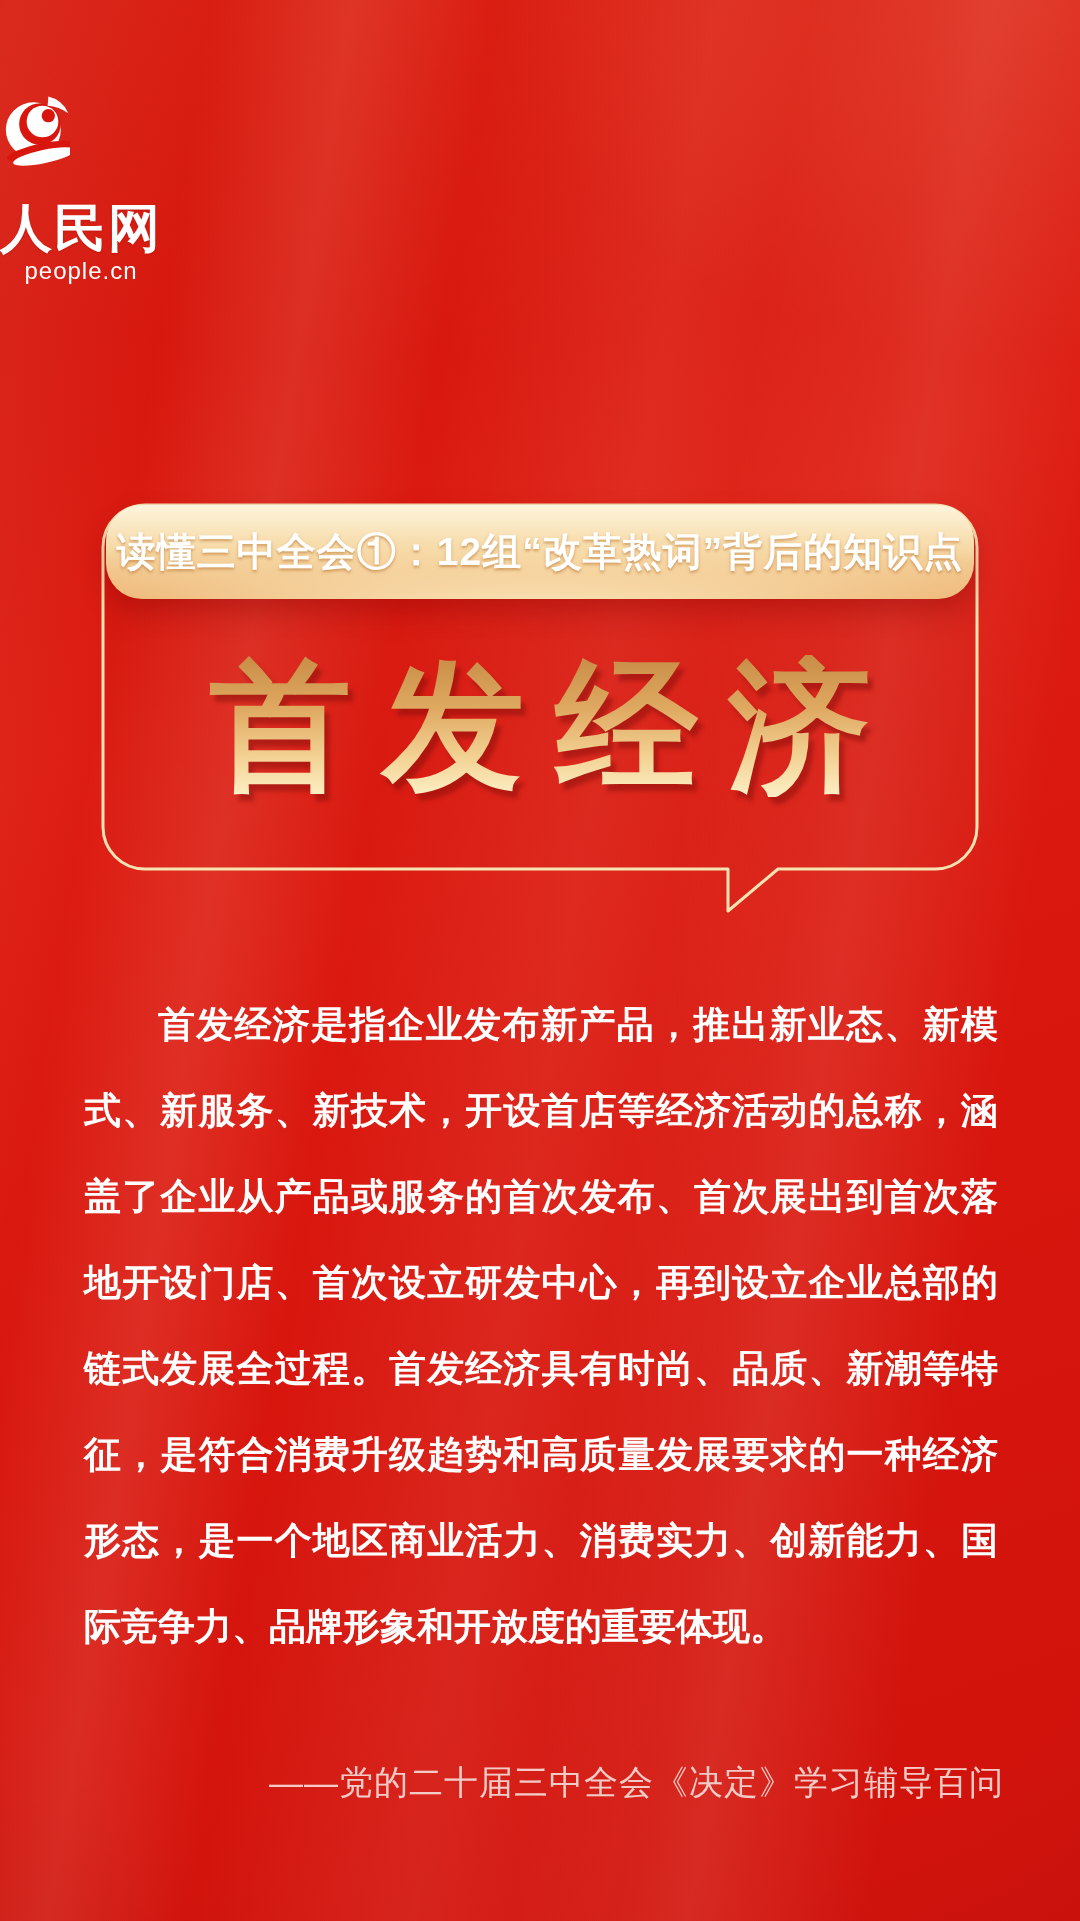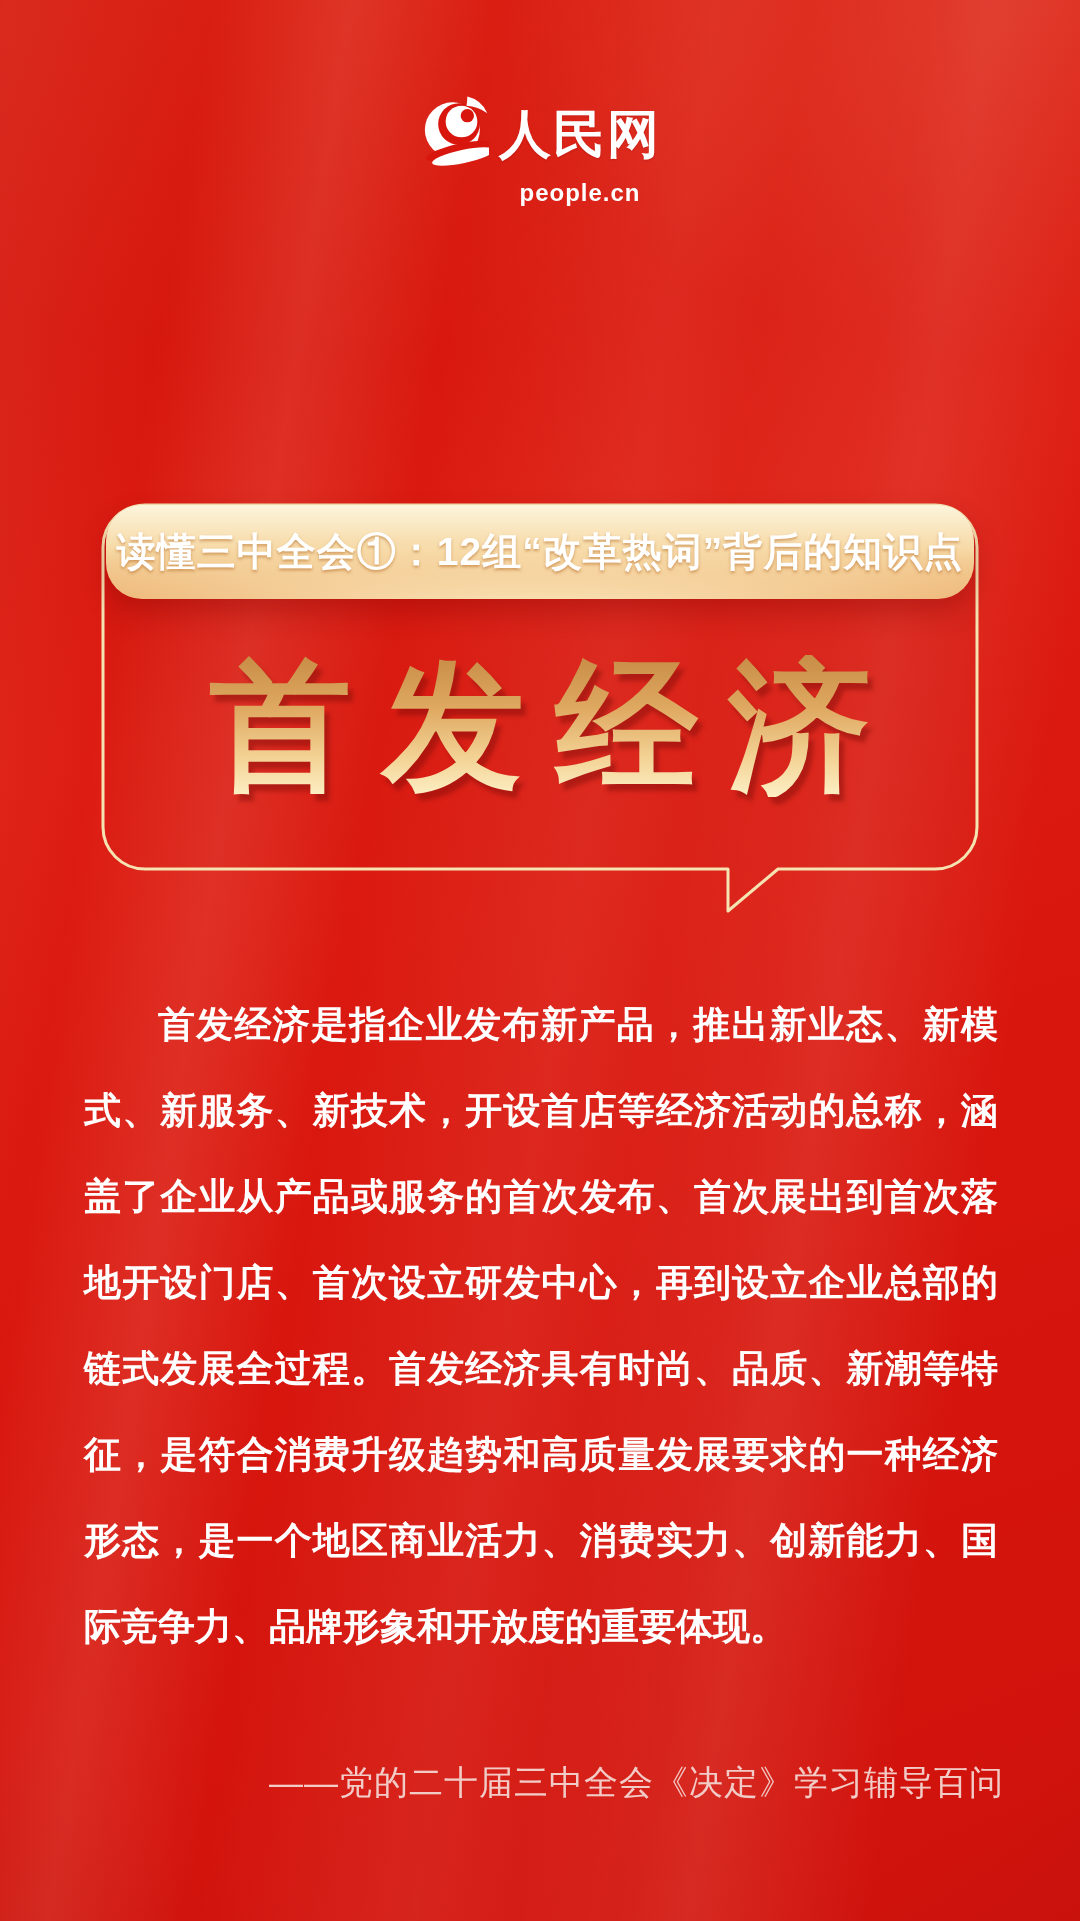--- a/index.html
+++ b/index.html
@@ -24,28 +24,28 @@
     transform:rotate(9deg);transform-origin:top center;
     background:linear-gradient(90deg, rgba(255,255,255,0) 0%, rgba(255,190,170,0.10) 50%, rgba(255,255,255,0) 100%);
     z-index:1;pointer-events:none;
   }
   .ray.r1{left:-170px;width:430px;}
   .ray.r2{left:250px;width:280px;background:linear-gradient(90deg, rgba(255,255,255,0) 0%, rgba(255,200,180,0.13) 50%, rgba(255,255,255,0) 100%);}
   .ray.r3{left:540px;width:430px;}
   .ray.r4{left:850px;width:360px;background:linear-gradient(90deg, rgba(255,255,255,0) 0%, rgba(255,210,190,0.12) 50%, rgba(255,255,255,0) 100%);}
 
   
-  .logo{position:absolute;top:92px;left:0;width:1080px;display:flex;justify-content:center;align-items:flex-start;gap:10px;z-index:6;}
+  .logo{position:absolute;top:92px;left:0;width:1080px;display:flex;justify-content:center;align-items:flex-start;gap:10px;z-index:6;flex-direction:column;}
   .logo-mark{width:70px;height:84px;flex:0 0 auto;}
   .logo-txt{display:flex;flex-direction:column;align-items:center;}
   .logo-cn{
     color:#ffffff;font-size:52px;font-weight:bold;letter-spacing:2px;line-height:56px;
     margin-top:14px;text-shadow:0 1px 2px rgba(120,0,0,0.25);
   }
-  .logo-en{color:#ffffff;font-size:24px;font-weight:bold;letter-spacing:1px;line-height:26px;margin-top:18px;}
+  .logo-en{color:#ffffff;font-size:24px;font-weight:normal;letter-spacing:1px;line-height:26px;margin-top:2px;}
 
   
   .bubble-svg{position:absolute;left:90px;top:493px;width:900px;height:440px;z-index:2;}
   .kicker{
     position:absolute;left:106px;top:505px;width:868px;height:94px;
     border-radius:36px;
     background:
       radial-gradient(130% 150% at 50% 118%, #fdeec6 0%, rgba(253,238,198,0) 55%),
       linear-gradient(180deg,#fdf5dd 0%,#f6d8a4 48%,#e9a55f 100%);
     box-shadow:0 12px 26px rgba(125,0,0,0.30);

